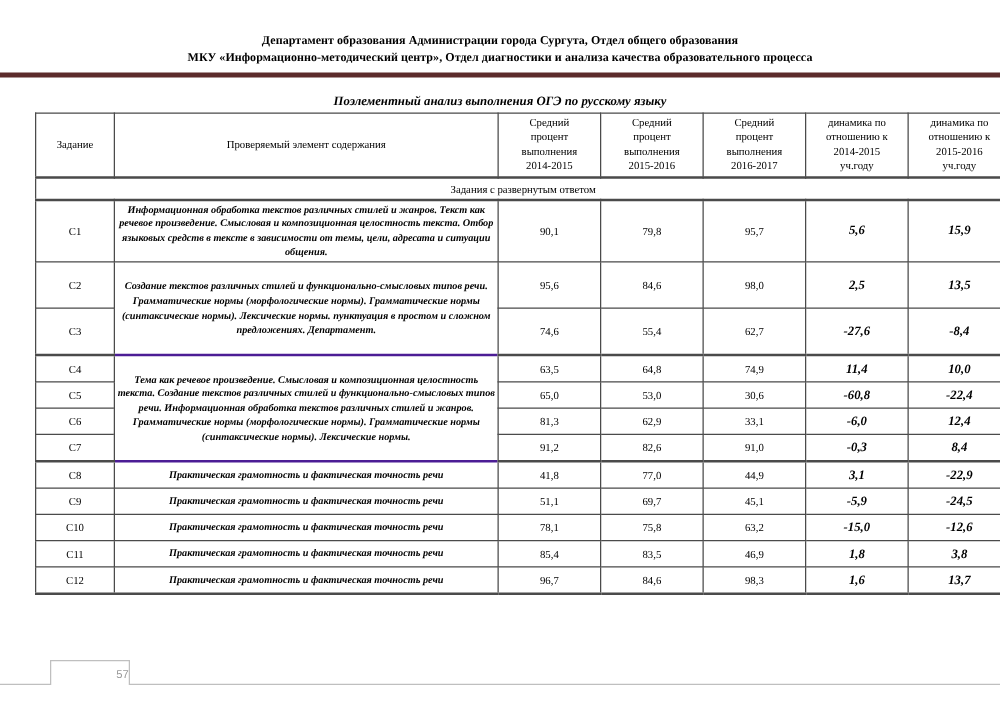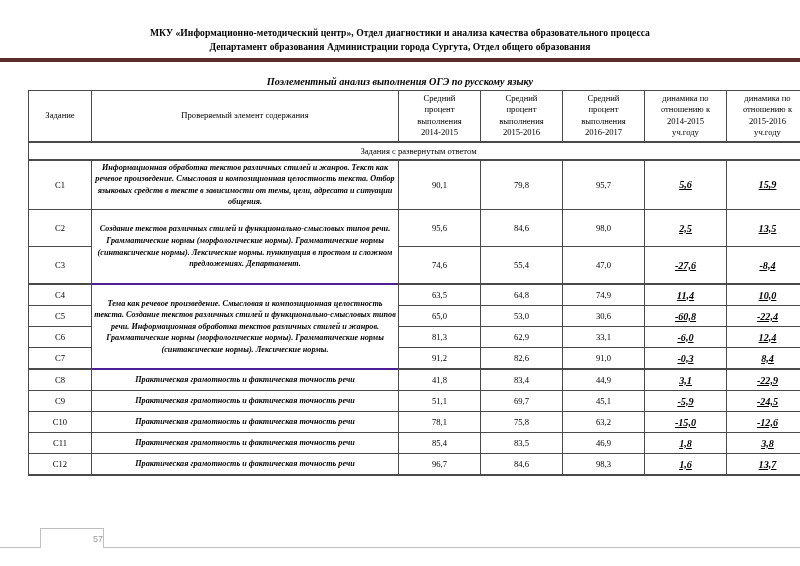--- a/index.html
+++ b/index.html
@@ -109,21 +109,20 @@
   }
   td.num-cell {
     font-size: 8.6px;
     text-align: center;
   }
   td.dyn-cell {
     font-size: 10.2px;
     font-weight: bold;
     font-style: italic;
     text-align: center;
-    text-decoration: underline;
   }
 
   
   tr.group-end > td { border-bottom: 2px solid #4a4a4a; }
   tr.group-start > td { border-top: 2px solid #4c1d95; }
 
   
   .footer-area {
     position: absolute;
     left: 0;
@@ -163,22 +162,22 @@
     line-height: 20px;
     font-family: "Liberation Sans", sans-serif;
   }
 </style>
 </head>
 <body>
 
 <div class="page">
 
   <div class="doc-header">
+    <span class="hdr-line">Департамент образования Администрации города Сургута, Отдел общего образования</span>
     <span class="hdr-line">МКУ «Информационно-методический центр», Отдел диагностики и анализа качества образовательного процесса</span>
-    <span class="hdr-line">Департамент образования Администрации города Сургута, Отдел общего образования</span>
   </div>
   <div class="header-rule"></div>
 
   <div class="table-caption">Поэлементный анализ выполнения ОГЭ по русскому языку</div>
 
   <div class="table-wrap">
     <table class="analysis">
       <thead>
         <tr>
           <th class="col-task">Задание</th>
@@ -238,21 +237,21 @@
           <td class="num-cell">84,6</td>
           <td class="num-cell">98,0</td>
           <td class="dyn-cell">2,5</td>
           <td class="dyn-cell">13,5</td>
         </tr>
 
         <tr class="group-end">
           <td class="task-cell" style="height:34px">C3</td>
           <td class="num-cell">74,6</td>
           <td class="num-cell">55,4</td>
-          <td class="num-cell">47,0</td>
+          <td class="num-cell">62,7</td>
           <td class="dyn-cell">-27,6</td>
           <td class="dyn-cell">-8,4</td>
         </tr>
 
         <tr class="group-start">
           <td class="task-cell" style="height:18px">C4</td>
           <td class="element-cell" rowspan="4">Тема как речевое произведение. Смысловая и композиционная целостность текста. Создание текстов различных стилей и функционально-смысловых типов речи. Информационная обработка текстов различных стилей и жанров. Грамматические нормы (морфологические нормы). Грамматические нормы (синтаксические нормы). Лексические нормы.</td>
           <td class="num-cell">63,5</td>
           <td class="num-cell">64,8</td>
           <td class="num-cell">74,9</td>
@@ -284,21 +283,21 @@
           <td class="num-cell">82,6</td>
           <td class="num-cell">91,0</td>
           <td class="dyn-cell">-0,3</td>
           <td class="dyn-cell">8,4</td>
         </tr>
 
         <tr class="group-start">
           <td class="task-cell" style="height:18px">C8</td>
           <td class="element-cell">Практическая грамотность и фактическая точность речи</td>
           <td class="num-cell">41,8</td>
-          <td class="num-cell">83,4</td>
+          <td class="num-cell">77,0</td>
           <td class="num-cell">44,9</td>
           <td class="dyn-cell">3,1</td>
           <td class="dyn-cell">-22,9</td>
         </tr>
 
         <tr>
           <td class="task-cell" style="height:18px">C9</td>
           <td class="element-cell">Практическая грамотность и фактическая точность речи</td>
           <td class="num-cell">51,1</td>
           <td class="num-cell">69,7</td>

